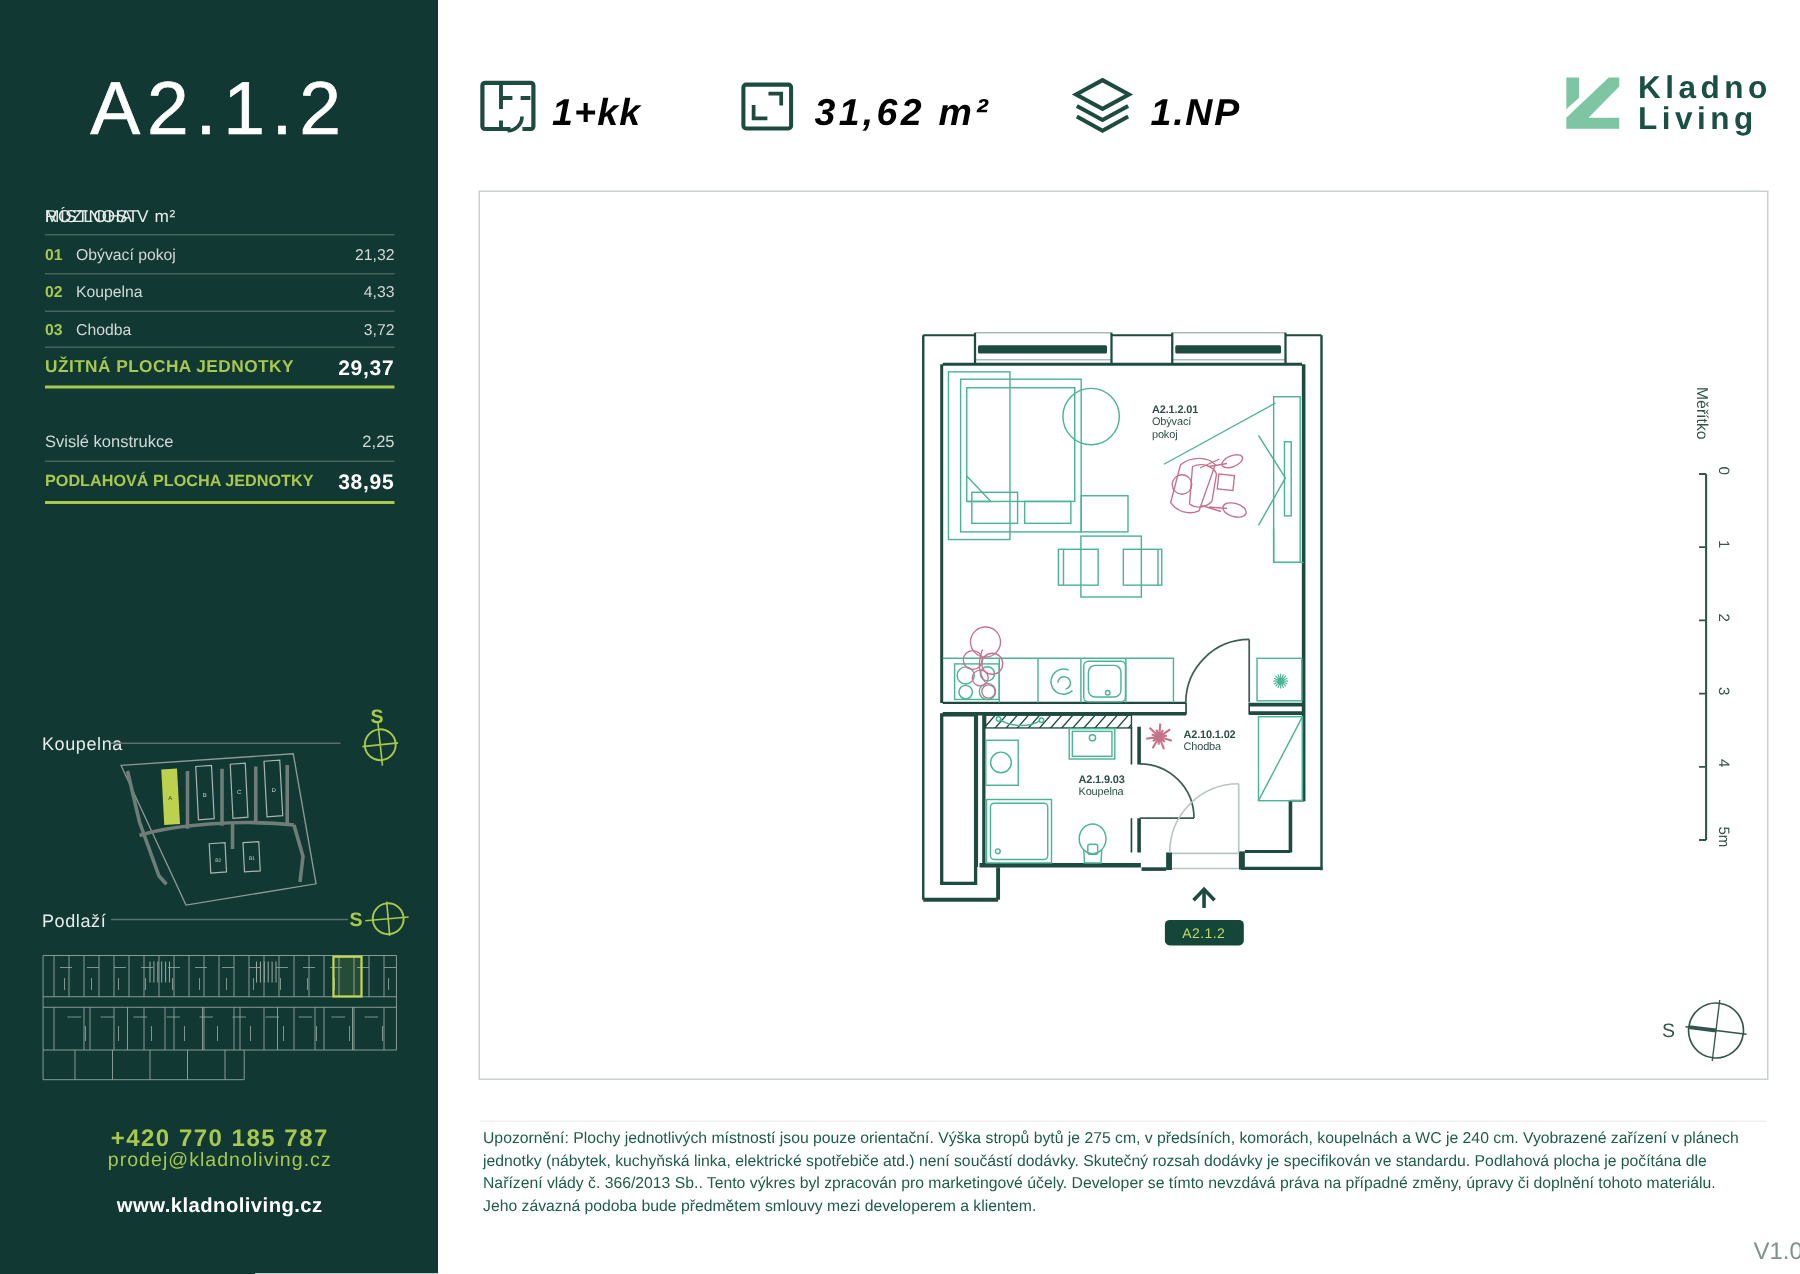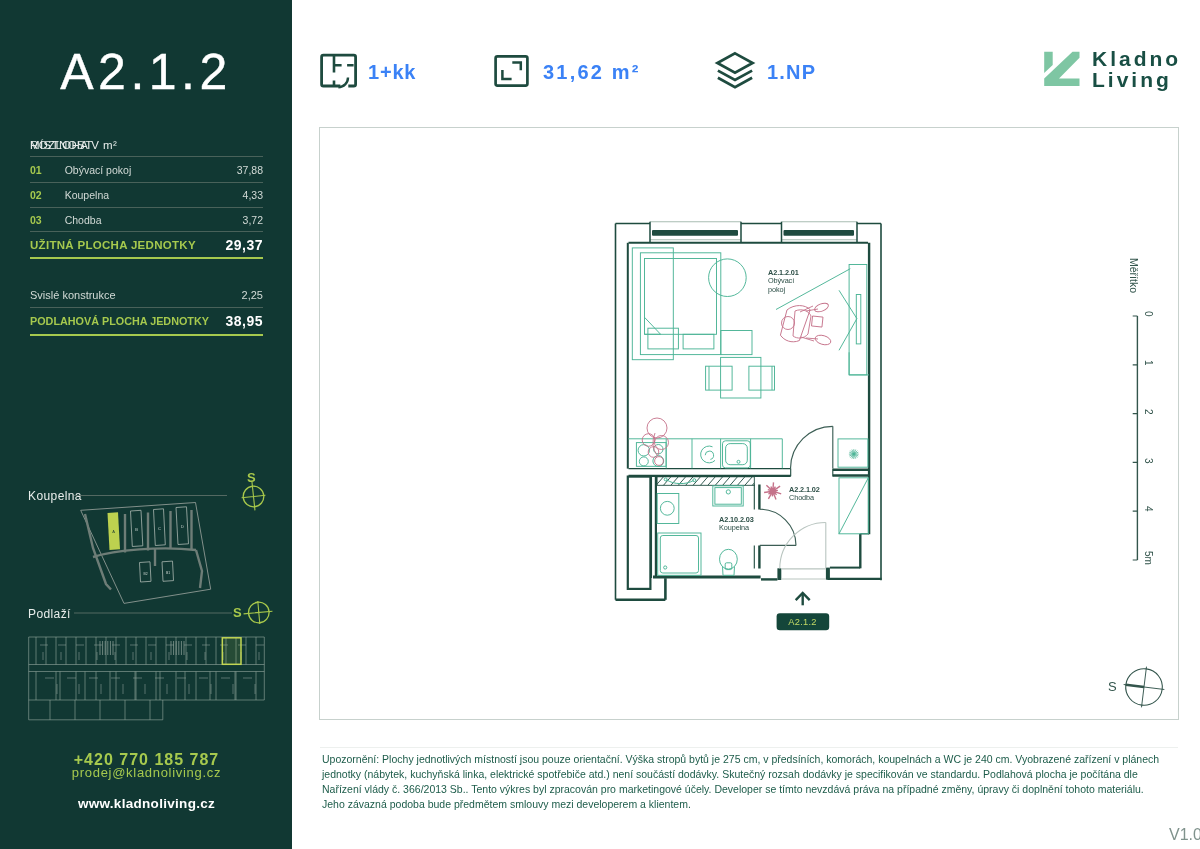--- a/index.html
+++ b/index.html
@@ -2,42 +2,42 @@
 <html><head>
 <meta charset="utf-8">
 <style>
   html,body{margin:0;padding:0;}
   body{width:1200px;height:849px;background:#ffffff;font-family:"Liberation Sans",sans-serif;position:relative;overflow:hidden;}
   .abs{position:absolute;}
   #sidebar{left:0;top:0;width:292px;height:849px;background:#113833;}
   .ttl{left:0;top:43px;width:292px;text-align:center;color:#ffffff;font-size:50px;font-weight:normal;-webkit-text-stroke:0.4px #ffffff;letter-spacing:4.5px;}
   .tbl{color:#d2dad6;font-size:10.5px;}
   .trow{left:30px;width:233px;height:14px;white-space:nowrap;}
-  .num{color:#a6c94e;font-weight:bold;margin-right:23px;}
+  .num{color:#a6c94e;font-weight:bold;margin-right:9px;}
   .val{position:absolute;right:0;top:0;}
   .grn{color:#a6c94e;}
   .hline{left:30px;width:233px;height:0;border-top:1px solid #49625a;}
   .gline{left:30px;width:233px;height:0;border-top:2.5px solid #a6c94e;}
   .lbl{color:#e8edeb;font-size:11.5px;letter-spacing:0.4px;}
   .ctr{left:0;width:293px;text-align:center;letter-spacing:0.3px;}
   #planbox{left:319px;top:127px;width:858px;height:591px;border:1px solid #c7d1cd;}
-  .hdrtxt{color:#3b82f6;font-size:20px;font-weight:bold;top:60.5px;}
+  .hdrtxt{color:#000000;font-size:25px;font-weight:bold;top:60.5px;font-style:italic;}
   .small{font-size:7.3px;color:#2d4f47;line-height:8.4px;letter-spacing:-0.1px;}
   .rot{transform-origin:0 0;transform:rotate(90deg);}
   #disc{left:322px;top:752px;width:900px;white-space:nowrap;color:#1d5c4a;font-size:10.5px;line-height:15px;}
 </style>
 </head>
 <body>
 <div id="sidebar" class="abs"></div>
 
 <div class="abs ttl">A2.1.2</div>
 <div class="abs lbl" style="left:30px;top:139px;">MÍSTNOST</div>
 <div class="abs lbl" style="left:30px;top:139px;width:233px;">ROZLOHA V m²</div>
 <div class="abs hline" style="top:156px;"></div>
-<div class="abs tbl trow" style="top:164px;"><span class="num">01</span>Obývací pokoj<span class="val">37,88</span></div>
+<div class="abs tbl trow" style="top:164px;"><span class="num">01</span>Obývací pokoj<span class="val">21,32</span></div>
 <div class="abs hline" style="top:182px;"></div>
 <div class="abs tbl trow" style="top:189px;"><span class="num">02</span>Koupelna<span class="val">4,33</span></div>
 <div class="abs hline" style="top:207px;"></div>
 <div class="abs tbl trow" style="top:214px;"><span class="num">03</span>Chodba<span class="val">3,72</span></div>
 <div class="abs hline" style="top:231px;"></div>
 <div class="abs grn" style="left:30px;top:239px;width:233px;font-size:11.5px;font-weight:bold;letter-spacing:0.3px;white-space:nowrap;">UŽITNÁ PLOCHA JEDNOTKY<span class="val" style="color:#ffffff;font-size:14px;letter-spacing:0.5px;top:-2px;">29,37</span></div>
 <div class="abs gline" style="top:257px;"></div>
 <div class="abs tbl trow" style="top:289px;font-size:11px;">Svislé konstrukce<span class="val">2,25</span></div>
 <div class="abs hline" style="top:307px;"></div>
 <div class="abs grn" style="left:30px;top:315px;width:233px;font-size:10.8px;font-weight:bold;letter-spacing:0px;white-space:nowrap;">PODLAHOVÁ PLOCHA JEDNOTKY<span class="val" style="color:#ffffff;font-size:14px;letter-spacing:0.5px;top:-2px;">38,95</span></div>
@@ -52,22 +52,22 @@
 <div class="abs ctr" style="top:796px;font-size:13.5px;font-weight:bold;color:#ffffff;">www.kladnoliving.cz</div>
 
 <div class="abs hdrtxt" style="left:368px;letter-spacing:0.8px;">1+kk</div>
 <div class="abs hdrtxt" style="left:543px;letter-spacing:2.2px;">31,62 m²</div>
 <div class="abs hdrtxt" style="left:767px;letter-spacing:1.2px;">1.NP</div>
 <div class="abs" style="left:1092px;top:48px;color:#194f44;font-size:21px;font-weight:bold;line-height:21px;letter-spacing:3px;">Kladno<br>Living</div>
 
 <div id="planbox" class="abs"></div>
 
 <div class="abs small" style="left:768px;top:269px;"><b>A2.1.2.01</b><br>Obývací<br>pokoj</div>
-<div class="abs small" style="left:789px;top:486px;"><b>A2.2.1.02</b><br>Chodba</div>
-<div class="abs small" style="left:719px;top:516px;"><b>A2.10.2.03</b><br>Koupelna</div>
+<div class="abs small" style="left:789px;top:486px;"><b>A2.10.1.02</b><br>Chodba</div>
+<div class="abs small" style="left:719px;top:516px;"><b>A2.1.9.03</b><br>Koupelna</div>
 
 <div class="abs rot" style="left:1140px;top:258px;color:#33554c;font-size:10.5px;">Měřítko</div>
 <div class="abs rot" style="left:1154px;top:311px;color:#33554c;font-size:10px;">0</div>
 <div class="abs rot" style="left:1154px;top:360px;color:#33554c;font-size:10px;">1</div>
 <div class="abs rot" style="left:1154px;top:409px;color:#33554c;font-size:10px;">2</div>
 <div class="abs rot" style="left:1154px;top:458px;color:#33554c;font-size:10px;">3</div>
 <div class="abs rot" style="left:1154px;top:506px;color:#33554c;font-size:10px;">4</div>
 <div class="abs rot" style="left:1154px;top:551px;color:#33554c;font-size:10px;">5m</div>
 <div class="abs" style="left:1108px;top:679px;color:#33554c;font-size:13px;">S</div>
 

